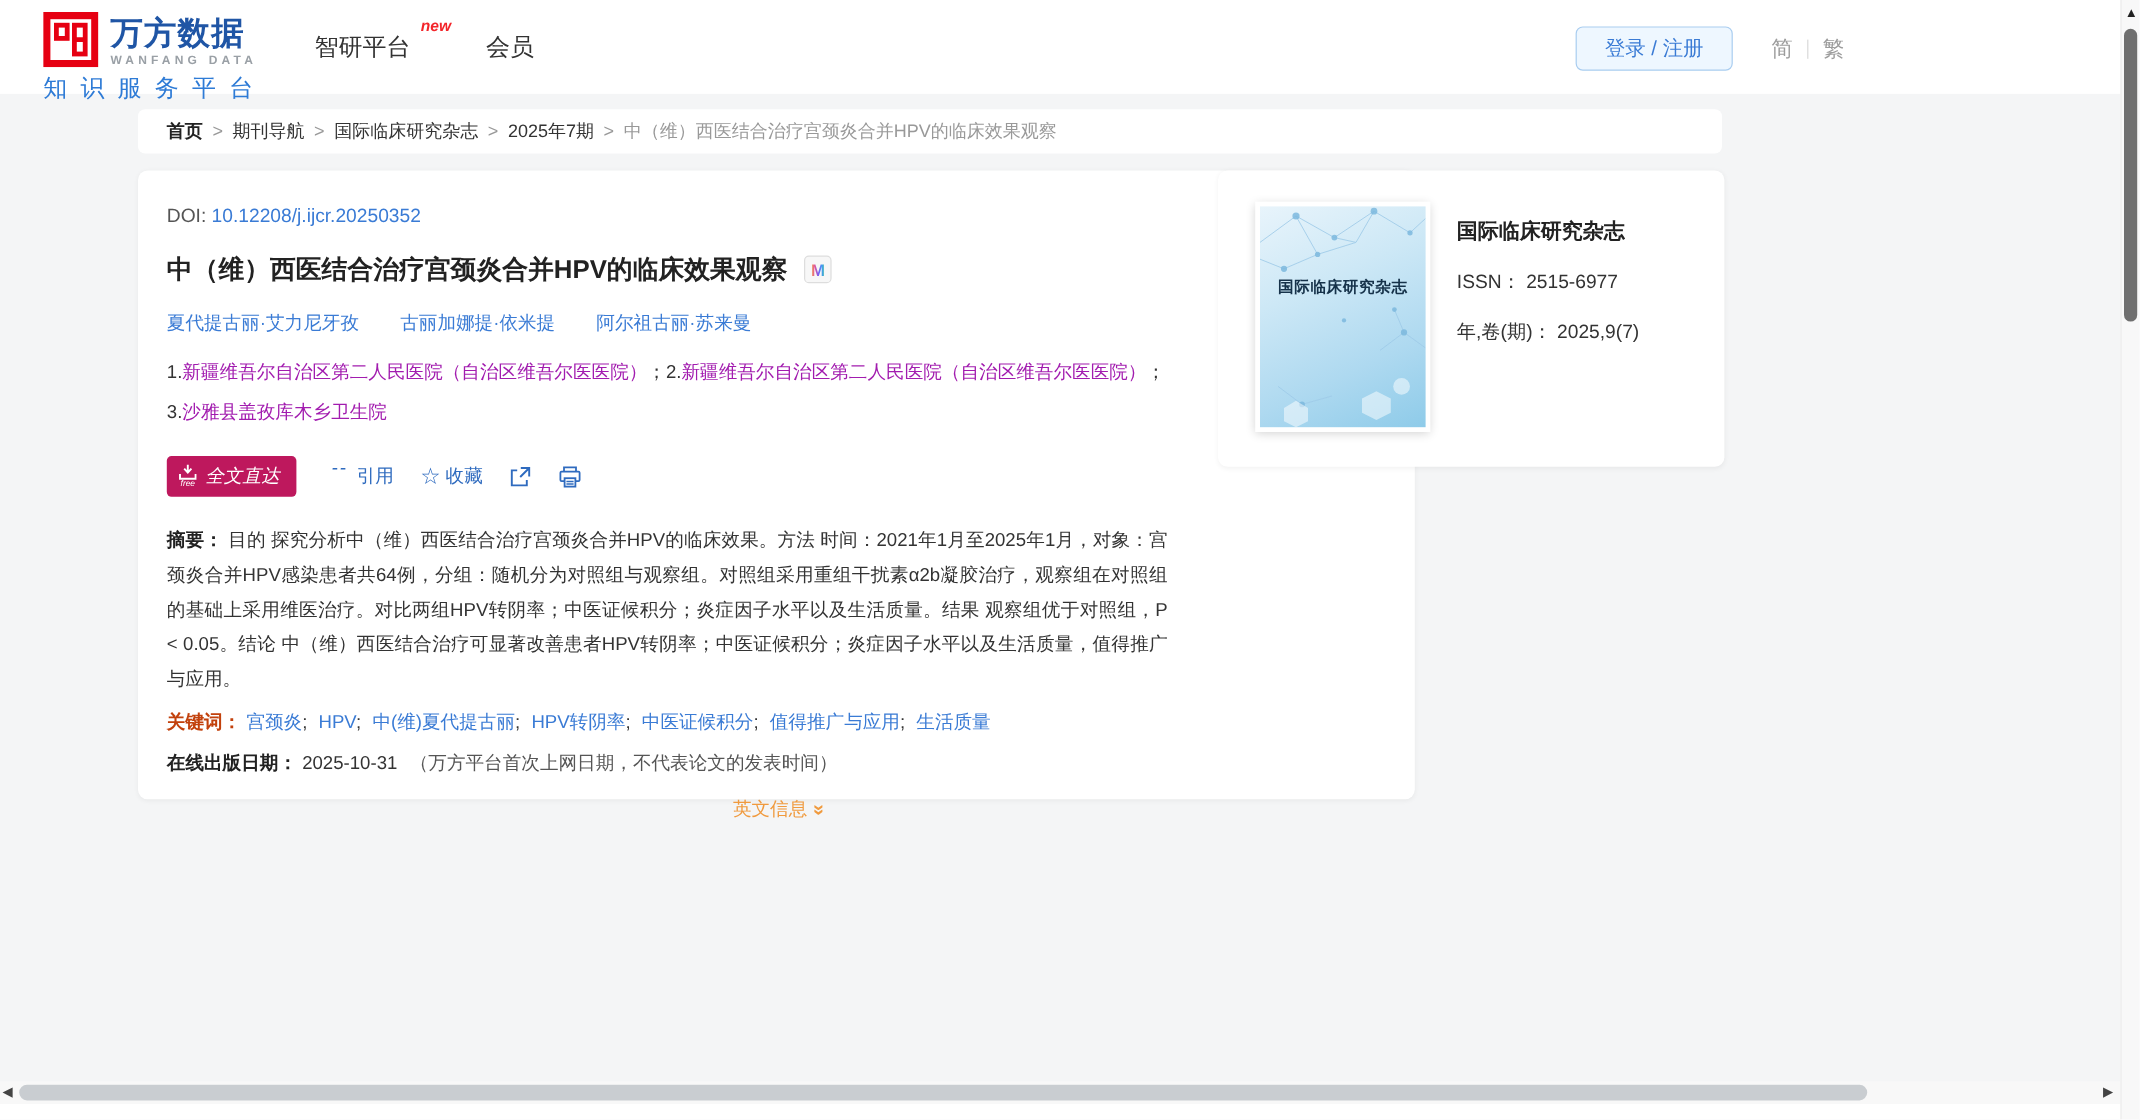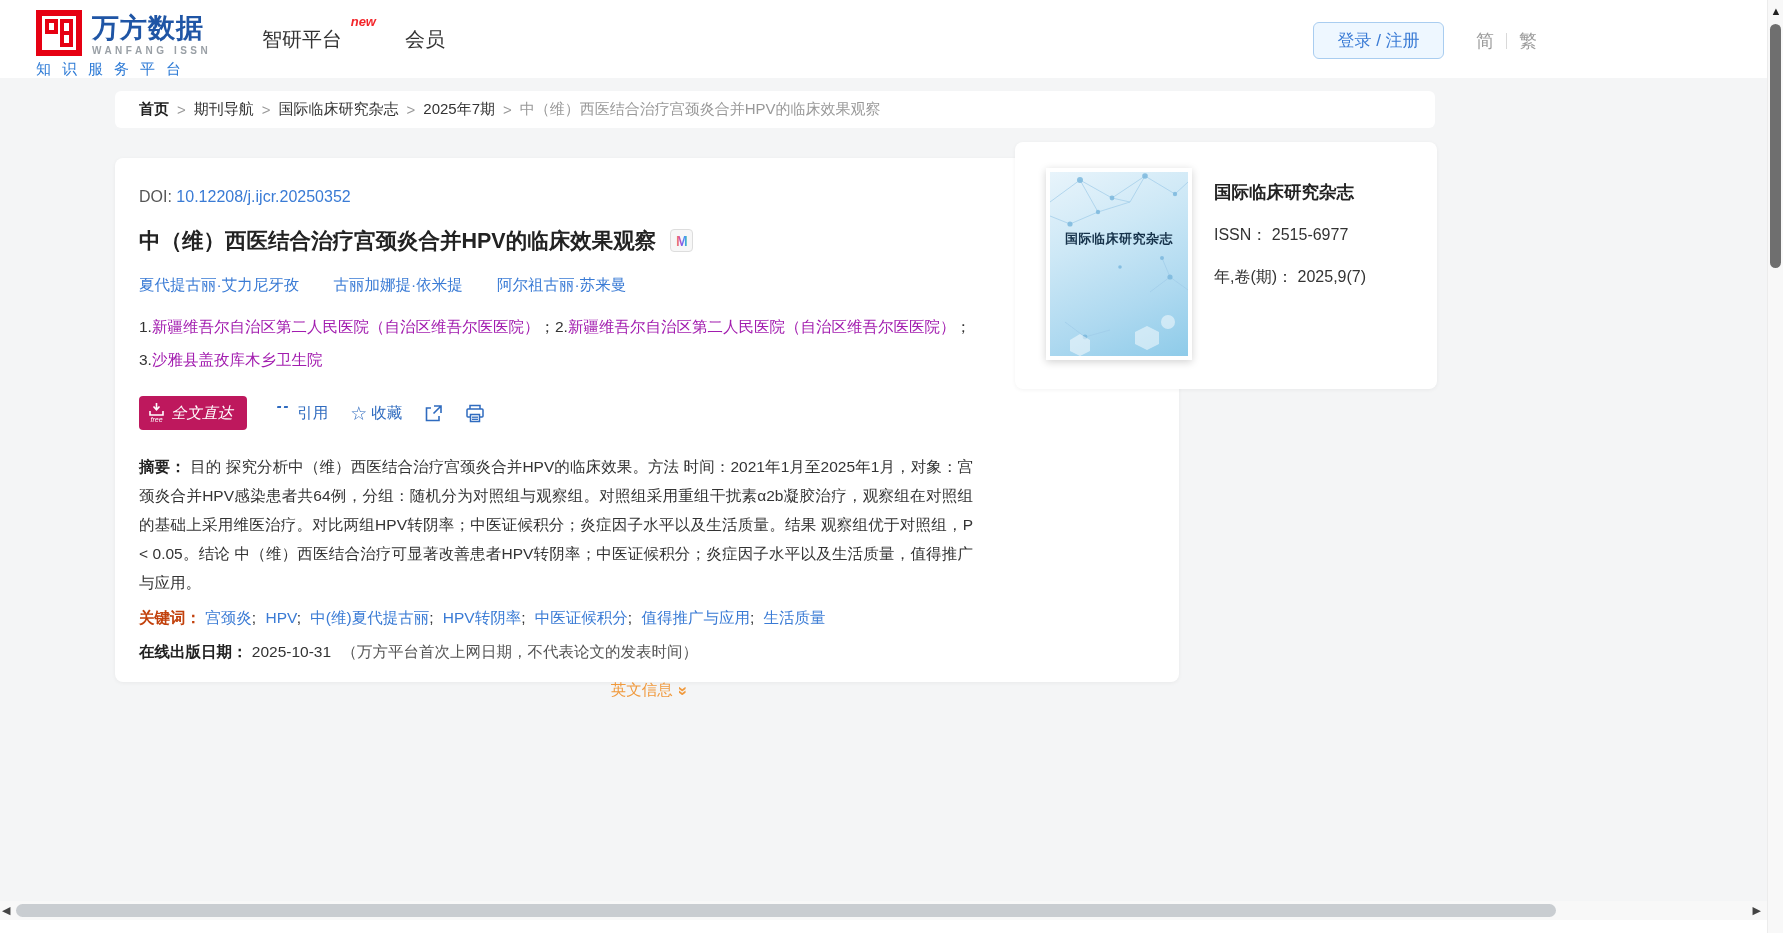--- a/index.html
+++ b/index.html
@@ -7,21 +7,21 @@
   body { font-family:"Liberation Sans","DejaVu Sans",sans-serif; background:#fff; position:relative; }
 
   
   .header { position:absolute; left:0; top:0; width:1783px; height:78px; background:#fff; z-index:2; }
   .logo-wrap { position:absolute; left:36px; top:10px; }
   .logo-row { display:flex; align-items:flex-end; }
   .logo-icon { width:46px; height:46px; display:block; }
   .brand-col { margin-left:10px; }
   .brand-cn { font-size:27px; font-weight:bold; color:#1f55a5; letter-spacing:1px; line-height:30px; font-family:"Liberation Sans","DejaVu Sans",sans-serif; }
   .brand-en { font-size:10px; font-weight:bold; color:#9aa0a6; letter-spacing:3.5px; margin-top:2px; }
-  .logo-sub { font-size:15px; color:#2e7bd6; letter-spacing:11px; margin-top:4px; font-weight:500; }
+  .logo-sub { font-size:20px; color:#2e7bd6; letter-spacing:11px; margin-top:4px; font-weight:500; }
 
   .nav-item { position:absolute; top:26px; font-size:20px; color:#333; cursor:pointer; }
   .nav-zhiyan { left:262px; }
   .nav-member { left:405px; }
   .new-badge { position:absolute; top:-12px; right:-34px; color:#f3252a; font-size:13px; font-style:italic; font-weight:bold; }
 
   .search-group { position:absolute; left:556px; top:17px; height:44px; display:flex; }
   .search-input { width:302px; height:44px; border:1px solid #d9d9d9; border-right:none; border-radius:5px 0 0 5px; outline:none; font-size:16px; padding:0 12px; color:#333; }
   .search-btn { width:92px; height:44px; background:#5f63f0; color:#fff; font-size:17px; border:none; border-radius:0 5px 5px 0; cursor:pointer; }
 
@@ -34,21 +34,21 @@
   .page-bg { position:absolute; left:0; top:78px; width:1767px; height:841px; background:#f4f5f6; }
 
   
   .breadcrumb { position:absolute; left:115px; top:91px; width:1320px; height:37px; background:#fff; border-radius:6px; display:flex; align-items:center; padding-left:24px; font-size:15px; color:#333; }
   .bc-home { font-weight:bold; color:#222; cursor:pointer; }
   .bc-link { color:#333; cursor:pointer; }
   .bc-sep { color:#999; margin:0 8px; }
   .bc-current { color:#999; }
 
   
-  .article-card { position:absolute; left:115px; top:158px; width:1064px; height:524px; background:#fff; border-radius:8px; box-shadow:0 1px 4px rgba(0,0,0,0.05); padding:22px 20px 0 24px; }
+  .article-card { position:absolute; left:115px; top:142px; width:1064px; height:524px; background:#fff; border-radius:8px; box-shadow:0 1px 4px rgba(0,0,0,0.05); padding:22px 20px 0 24px; }
   .doi-row { font-size:16px; color:#555; margin-top:8px; }
   .doi-link { color:#3a7bd5; text-decoration:none; cursor:pointer; }
   .title-row { margin-top:20px; display:flex; align-items:center; }
   .article-title { font-size:21.5px; font-weight:bold; color:#222; }
   .m-badge { width:23px; height:23px; margin-left:14px; border:1px solid #ddd; border-radius:4px; background:#f7f7f7; display:flex; align-items:center; justify-content:center; font-size:14px; font-weight:bold;
     background-image:none; cursor:pointer; }
   .m-badge span { background:linear-gradient(90deg,#f5a04a,#e0529c,#7b5cf0,#3f9df5,#43c676); -webkit-background-clip:text; background-clip:text; color:transparent; }
   .authors-row { margin-top:20px; font-size:15.5px; }
   .author-link { color:#3a7bd5; margin-right:30px; cursor:pointer; }
   .affil-block { margin-top:14px; font-size:15.5px; line-height:33px; color:#333; width:832px; word-break:break-all; }
@@ -106,21 +106,21 @@
   <div class="logo-wrap">
     <div class="logo-row">
       <svg class="logo-icon" viewBox="0 0 46 46">
         <rect x="3" y="3" width="40" height="40" fill="none" stroke="#e60012" stroke-width="6"></rect>
         <rect x="11" y="11" width="9" height="11" fill="none" stroke="#e60012" stroke-width="4"></rect>
         <rect x="26" y="11" width="9" height="24" fill="none" stroke="#e60012" stroke-width="4"></rect>
         <line x1="26" y1="23" x2="35" y2="23" stroke="#e60012" stroke-width="4"></line>
       </svg>
       <div class="brand-col">
         <div class="brand-cn">万方数据</div>
-        <div class="brand-en">WANFANG ISSN</div>
+        <div class="brand-en">WANFANG DATA</div>
       </div>
     </div>
     <div class="logo-sub">知识服务平台</div>
   </div>
 
   <div class="nav-item nav-zhiyan">
     <span>智研平台</span>
     <span class="new-badge">new</span>
   </div>
   <div class="nav-item nav-member">

